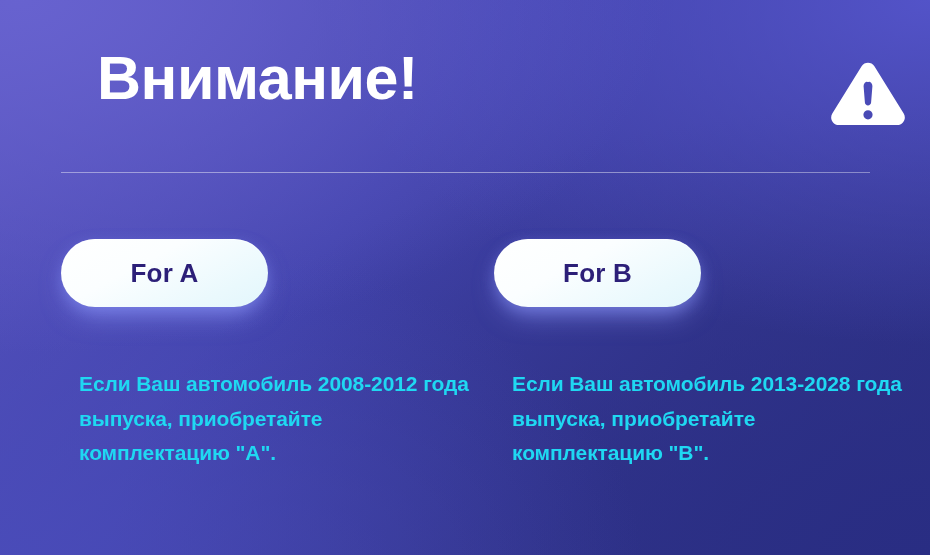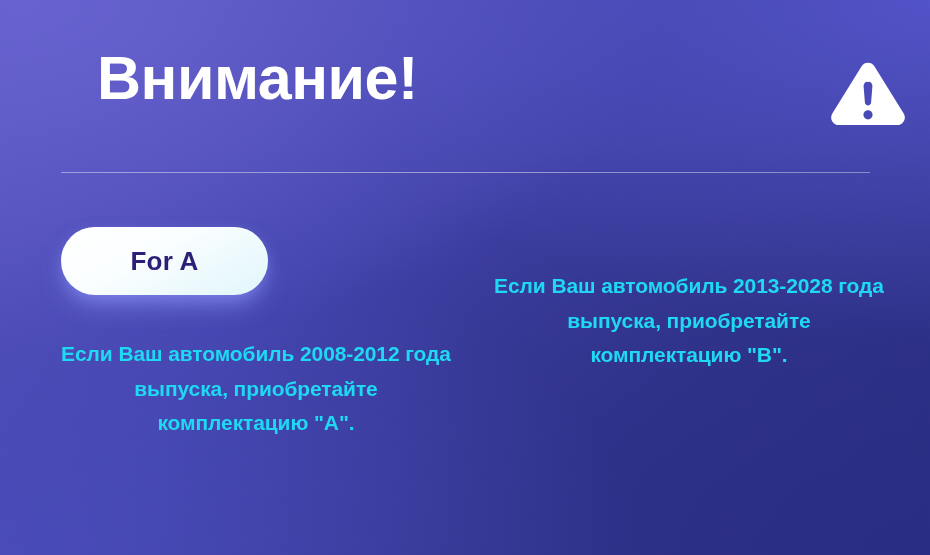--- a/index.html
+++ b/index.html
@@ -66,21 +66,21 @@
     background: linear-gradient(90deg,
         rgba(255,255,255,0.42) 0%,
         rgba(255,255,255,0.46) 45%,
         rgba(255,255,255,0.38) 100%);
   }
 
   
   .columns {
     position: absolute;
     left: 61px;
-    top: 227px;
+    top: 239px;
     width: 809px;
     display: flex;
     gap: 226px;
   }
 
   .column {
     width: 207px;
     flex: 0 0 auto;
   }
 
@@ -117,29 +117,28 @@
     border-radius: 50%;
     background: radial-gradient(ellipse at 50% 0%,
         rgba(178, 186, 255, 0.55) 0%,
         rgba(150, 158, 240, 0.22) 48%,
         rgba(120, 128, 220, 0.0) 76%);
     pointer-events: none;
     z-index: -1;
   }
 
   .option-desc {
-    margin: 0;
+    margin: 18px;
     padding-top: 42px;
     color: #1fd8f2;
     font-size: 21px;
     font-weight: 700;
     line-height: 1.65;
     letter-spacing: -0.1px;
     width: 390px;
-    text-align: center;
   }
 </style>
 </head>
 <body>
 
 <div class="screen">
 
   <div class="header">
     <h1 class="page-title">Внимание!</h1>
 
@@ -153,18 +152,19 @@
   <div class="divider"></div>
 
   <div class="columns">
 
     <div class="column">
       <button class="option-button">For A</button>
       <p class="option-desc">Если Ваш автомобиль 2008-2012 года выпуска, приобретайте комплектацию "А".</p>
     </div>
 
     <div class="column">
+      <button class="option-button">For B</button>
       <p class="option-desc">Если Ваш автомобиль 2013-2028 года выпуска, приобретайте комплектацию "B".</p>
     </div>
 
   </div>
 
 </div>
 
 </body></html>

